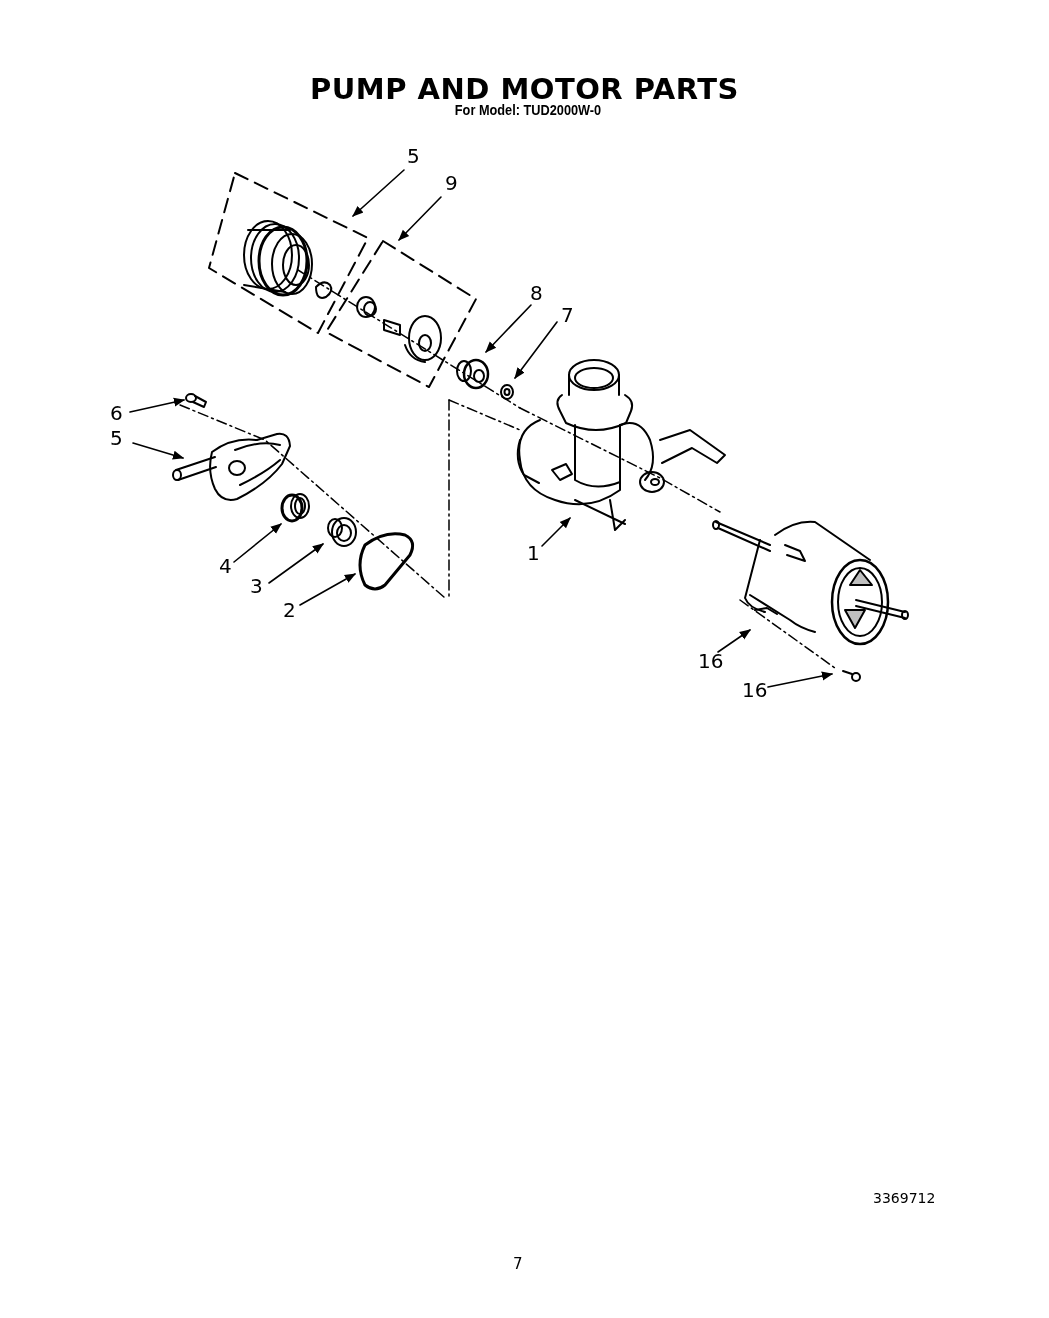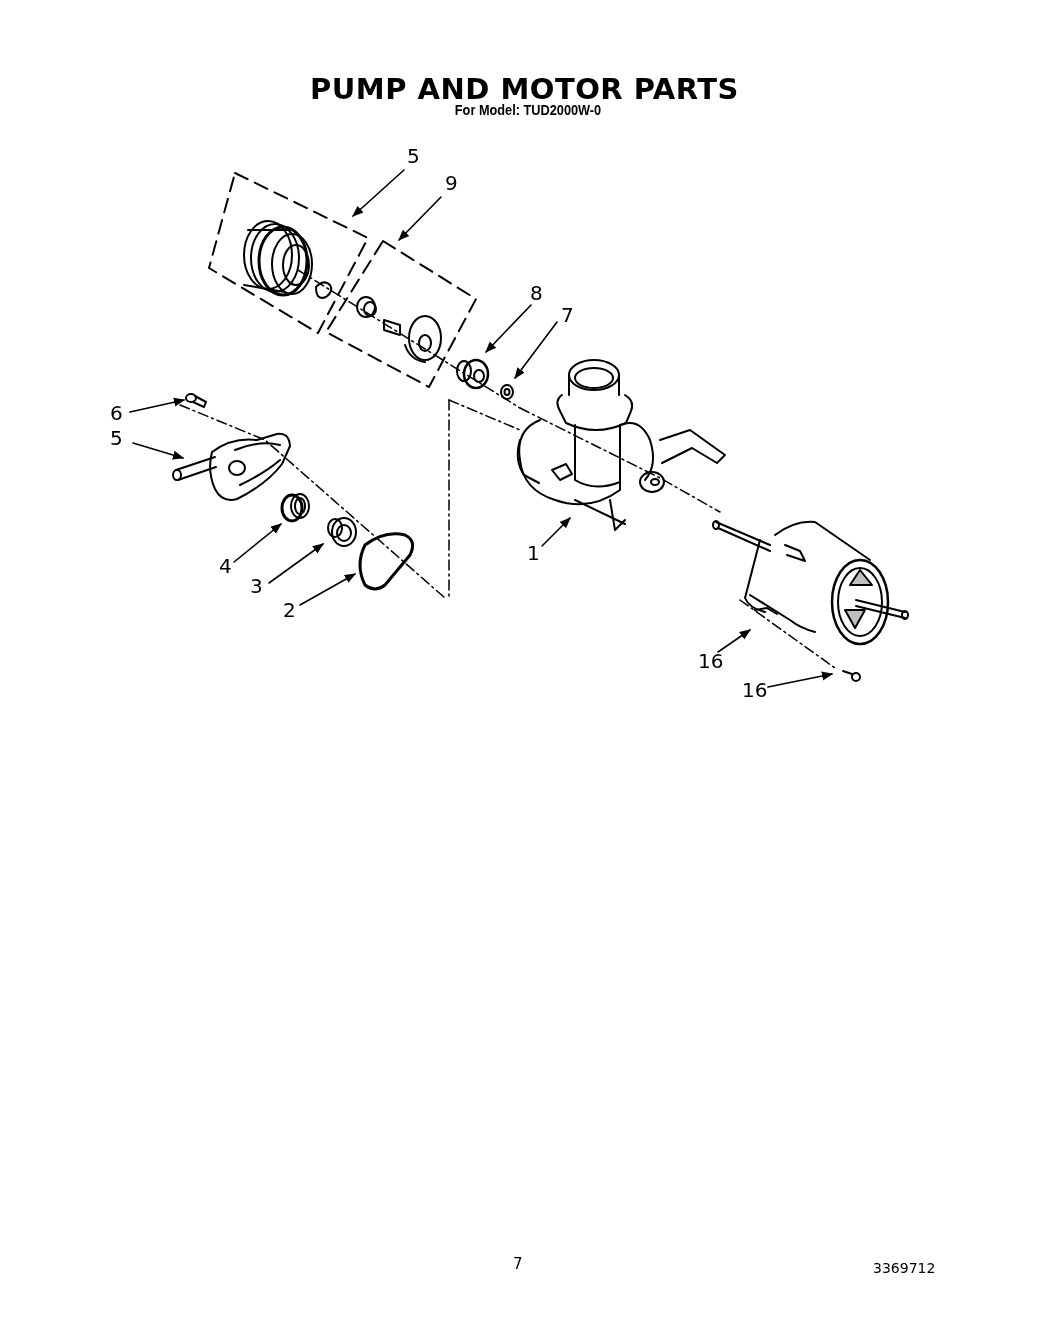--- a/index.html
+++ b/index.html
@@ -2,21 +2,21 @@
 <html><head>
   <meta charset="utf-8">
   <style>
     html, body { margin: 0; padding: 0; background: #ffffff; }
     body { width: 1049px; height: 1318px; position: relative; overflow: hidden; font-family: "DejaVu Sans", sans-serif; color: #000; }
     .title { position: absolute; left: 0; width: 1049px; top: 72px; text-align: center; font-family: "DejaVu Sans", sans-serif; font-weight: bold; font-size: 29px; letter-spacing: 0.5px; }
     .subtitle { position: absolute; left: 0; width: 1056px; top: 101px; text-align: center; font-family: "Liberation Sans", sans-serif; font-weight: bold; font-size: 15px; transform: scaleX(0.85); }
     .diagram { position: absolute; left: 0; top: 0; width: 1049px; height: 800px; }
     .callout { position: absolute; font-family: "DejaVu Sans", sans-serif; font-size: 20px; line-height: 20px; }
     .footer-page { position: absolute; left: 513px; top: 1255px; font-family: "DejaVu Sans", sans-serif; font-size: 15px; }
-    .footer-code { position: absolute; left: 873px; top: 1260px; font-family: "DejaVu Sans", sans-serif; font-size: 14px; }
+    .footer-code { position: absolute; left: 873px; top: 1190px; font-family: "DejaVu Sans", sans-serif; font-size: 14px; }
   </style>
 </head>
 <body>
 
 <div class="title">PUMP AND MOTOR PARTS</div>
 <div class="subtitle">For Model: TUD2000W-0</div>
 
 <svg class="diagram" viewBox="0 0 1049 800" xmlns="http://www.w3.org/2000/svg" fill="none" stroke="#000" stroke-width="2" stroke-linecap="round" stroke-linejoin="round">
   <defs>
     <marker id="ah" viewBox="0 0 10 10" refX="9" refY="5" markerWidth="7" markerHeight="7" orient="auto-start-reverse">

